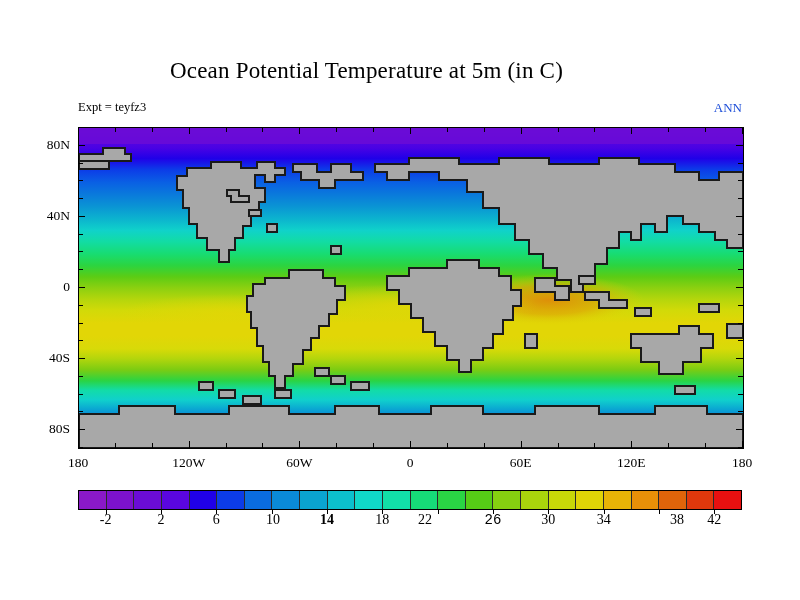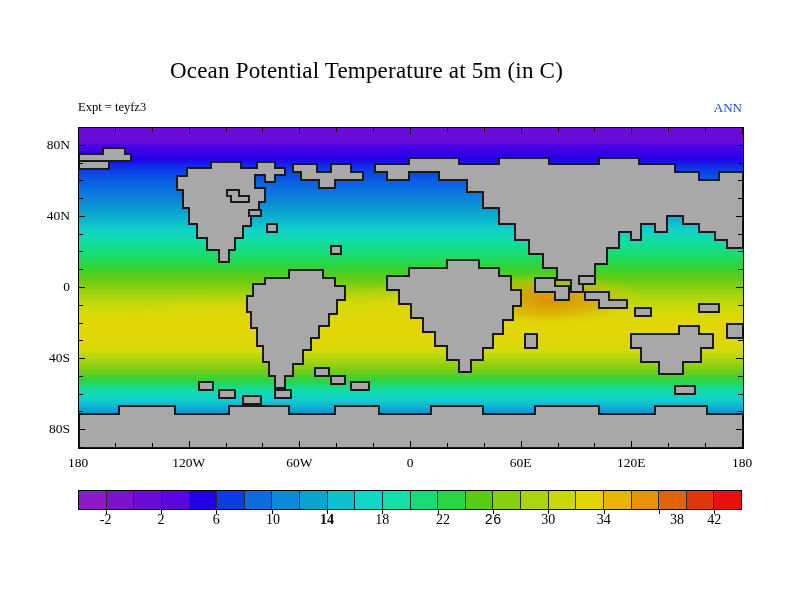--- a/index.html
+++ b/index.html
@@ -332,21 +332,21 @@
       <div class="cblab" style="left: 161px;">2</div>
       <div class="cbtick" style="left: 216px; top: 510px;"></div>
       <div class="cblab" style="left: 216.333px;">6</div>
       <div class="cbtick" style="left: 272px; top: 510px;"></div>
       <div class="cblab" style="left: 255px; margin-left: 18px;">10</div>
       <div class="cbtick" style="left: 327px; top: 510px;"></div>
       <div class="cblab" style="left: 327px; font-weight: bold;">14</div>
       <div class="cbtick" style="left: 382px; top: 510px;"></div>
       <div class="cblab" style="left: 382.333px;">18</div>
       <div class="cbtick" style="left: 438px; top: 510px;"></div>
-      <div class="cblab" style="left: 443px;">22</div>
+      <div class="cblab" style="left: 425px;">22</div>
       <div class="cbtick" style="left: 493px; top: 510px;"></div>
       <div class="cblab" style="left: 493px; font-family: Liberation Mono, monospace;">26</div>
       <div class="cbtick" style="left: 548px; top: 510px;"></div>
       <div class="cblab" style="left: 548.333px; text-align: right;">30</div>
       <div class="cbtick" style="left: 604px; top: 510px;"></div>
       <div class="cblab" style="left: 603.667px; text-align: right;">34</div>
       <div class="cbtick" style="left: 659px; top: 510px;"></div>
       <div class="cblab" style="left: 677px;">38</div>
       <div class="cbtick" style="left: 714px; top: 510px;"></div>
       <div class="cblab" style="left: 714.333px;">42</div>

